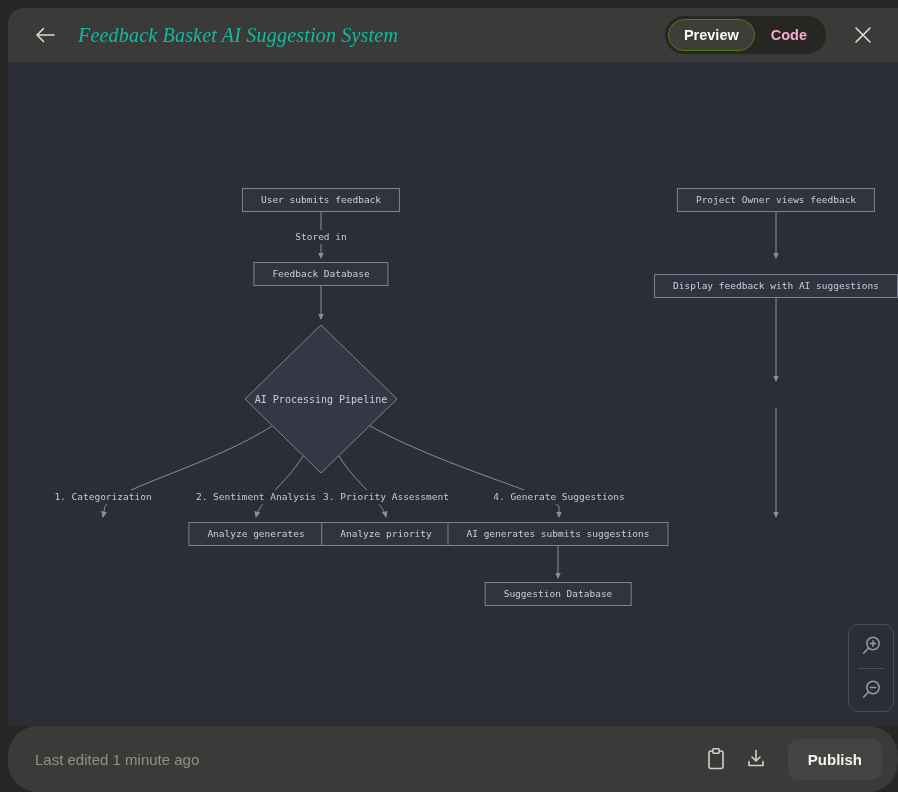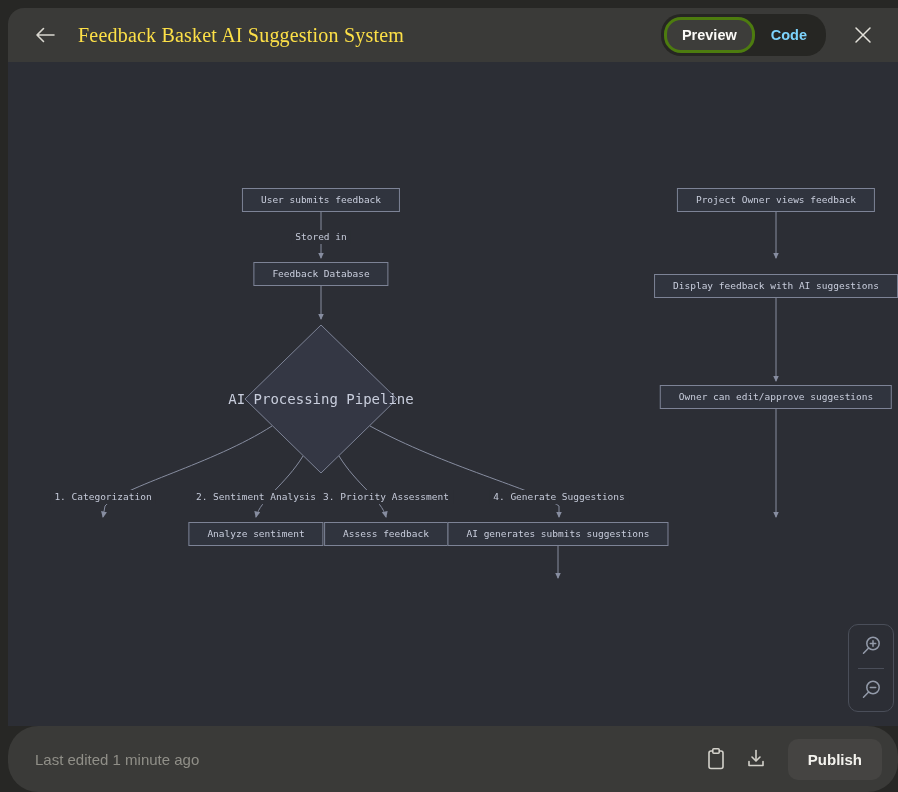--- a/index.html
+++ b/index.html
@@ -19,36 +19,36 @@
     display:flex; align-items:center;
     padding:0 22px 0 22px;
   }
   .icon-btn {
     background:none; border:none; cursor:pointer;
     display:flex; align-items:center; justify-content:center;
     padding:4px;
   }
   .page-title {
     font-family:"Liberation Serif", serif;
-    font-size:20px; color:#fde047; letter-spacing:.2px;
-    margin-left:18px; white-space:nowrap;
+    font-size:20px; color:#14b8a6; letter-spacing:.2px;
+    margin-left:18px; white-space:nowrap;font-style:italic;
   }
   .header-spacer { flex:1; }
   .view-toggle {
     background:#262623; border-radius:20px; padding:3px;
     display:flex; align-items:center;
   }
   .toggle-btn {
     border:none; background:transparent; cursor:pointer;
     font-family:"Liberation Sans", sans-serif;
     font-size:14.5px; font-weight:700;
-    padding:8px 16px; border-radius:17px; color:#7dd3fc;
+    padding:8px 16px; border-radius:17px; color:#f9a8d4;
   }
   .toggle-btn.active {
-    background:#3d3d3a; border:3px solid #4d7c0f; color:#fbfaf7;
+    background:#3d3d3a; border:1px solid #4d7c0f; color:#fbfaf7;
     padding:7px 15px;
   }
   .close-btn { margin-left:24px; }
 
   
   .canvas {
     position:absolute; left:8px; top:62px; right:0; bottom:66px;
     background:#2c2e35; overflow:hidden;
   }
   .edges-svg { position:absolute; left:0; top:0; }
@@ -57,21 +57,21 @@
     position:absolute; transform:translate(-50%,-50%);
     background:#30343e; border:1px solid #7d8396;
     color:#c9cedd;
     font-family:"DejaVu Sans Mono", monospace;
     font-size:9.5px; line-height:12px;
     padding:5px 18px; white-space:nowrap; z-index:2;
   }
   .diamond-label {
     position:absolute; transform:translate(-50%,-50%);
     color:#c9cedd; font-family:"DejaVu Sans Mono", monospace;
-    font-size:14px; white-space:nowrap; z-index:2;text-align:right;
+    font-size:10px; white-space:nowrap; z-index:2;text-align:right;
   }
   .edge-label {
     position:absolute; transform:translate(-50%,-50%);
     background:#2c2e35; color:#c5cad9;
     font-family:"DejaVu Sans Mono", monospace;
     font-size:9.5px; line-height:12px;
     padding:1px 4px; white-space:nowrap; z-index:1;
   }
 
   
@@ -159,26 +159,26 @@
 
   <div class="edge-label" style="left:313px;top:175px">Stored in</div>
   <div class="edge-label" style="left:95px;top:435px">1. Categorization</div>
   <div class="edge-label" style="left:248px;top:435px">2. Sentiment Analysis</div>
   <div class="edge-label" style="left:378px;top:435px">3. Priority Assessment</div>
   <div class="edge-label" style="left:551px;top:435px">4. Generate Suggestions</div>
 
   <div class="node" style="left:313px;top:138px">User submits feedback</div>
   <div class="node" style="left:313px;top:212px">Feedback Database</div>
   <div class="diamond-label" style="left:313px;top:337px">AI Processing Pipeline</div>
-  <div class="node" style="left:248px;top:472px">Analyze sentiment</div>
-  <div class="node" style="left:378px;top:472px">Assess feedback</div>
+  <div class="node" style="left:248px;top:472px">Analyze generates</div>
+  <div class="node" style="left:378px;top:472px">Analyze priority</div>
   <div class="node" style="left:550px;top:472px">AI generates submits suggestions</div>
+  <div class="node" style="left:550px;top:532px">Suggestion Database</div>
   <div class="node" style="left:768px;top:138px">Project Owner views feedback</div>
   <div class="node" style="left:768px;top:224px">Display feedback with AI suggestions</div>
-  <div class="node" style="left:768px;top:335px">Owner can edit/approve suggestions</div>
 
   <div class="zoom-panel">
     <button class="zoom-btn">
       <svg width="24" height="24" viewBox="0 0 24 24">
         <circle cx="14" cy="9.5" r="6.2" stroke="#939aa9" stroke-width="1.5" fill="none"></circle>
         <path d="M9.4 14.3 L4.5 19.2" stroke="#939aa9" stroke-width="1.5" stroke-linecap="round"></path>
         <path d="M14 6.8 V12.2 M11.3 9.5 H16.7" stroke="#939aa9" stroke-width="1.5" stroke-linecap="round"></path>
       </svg>
     </button>
     <div class="zoom-divider"></div>

